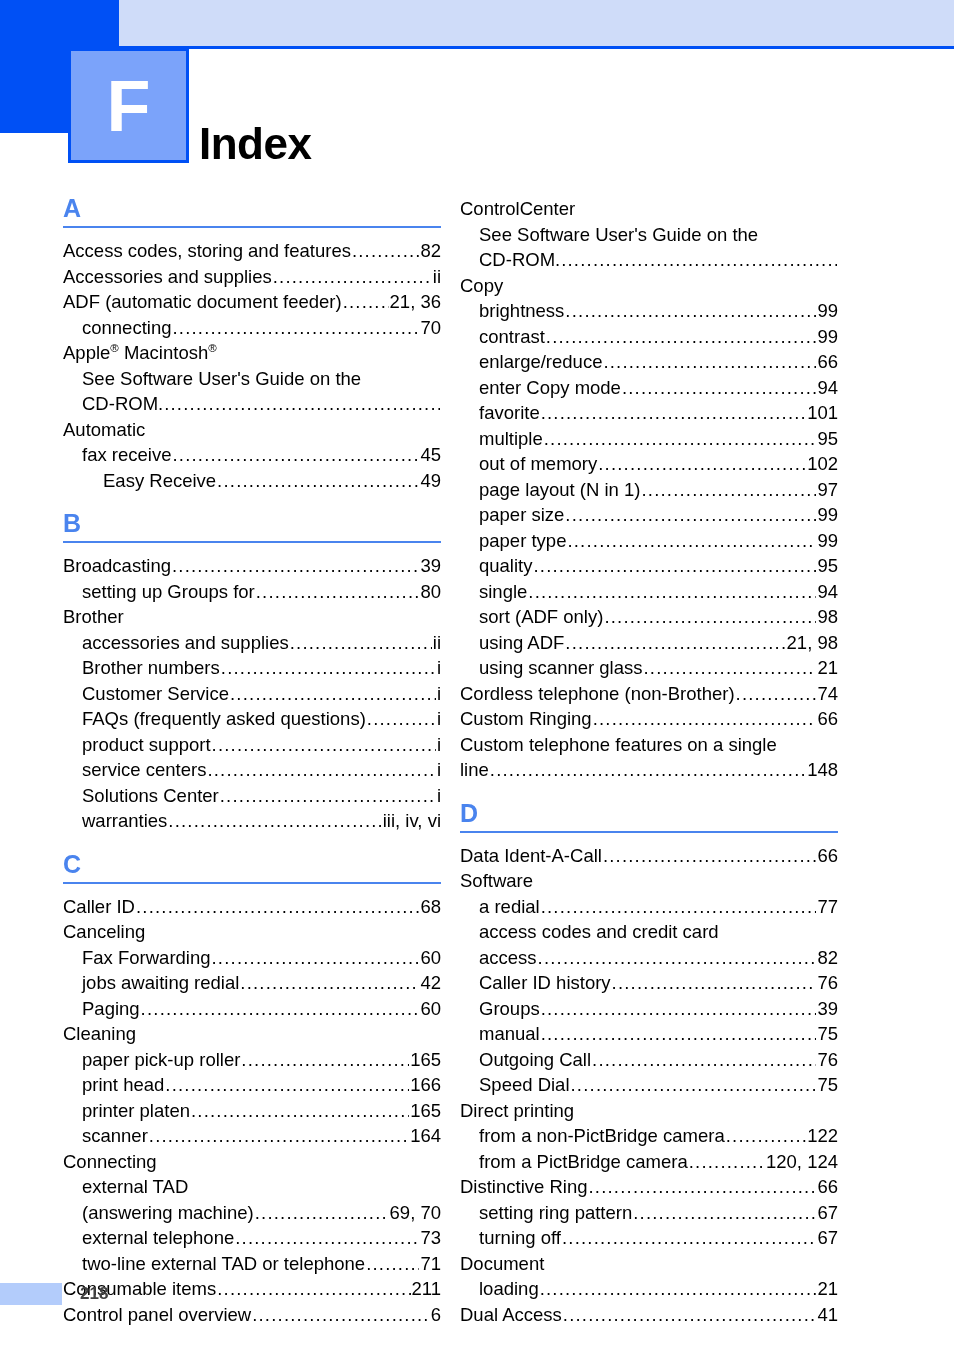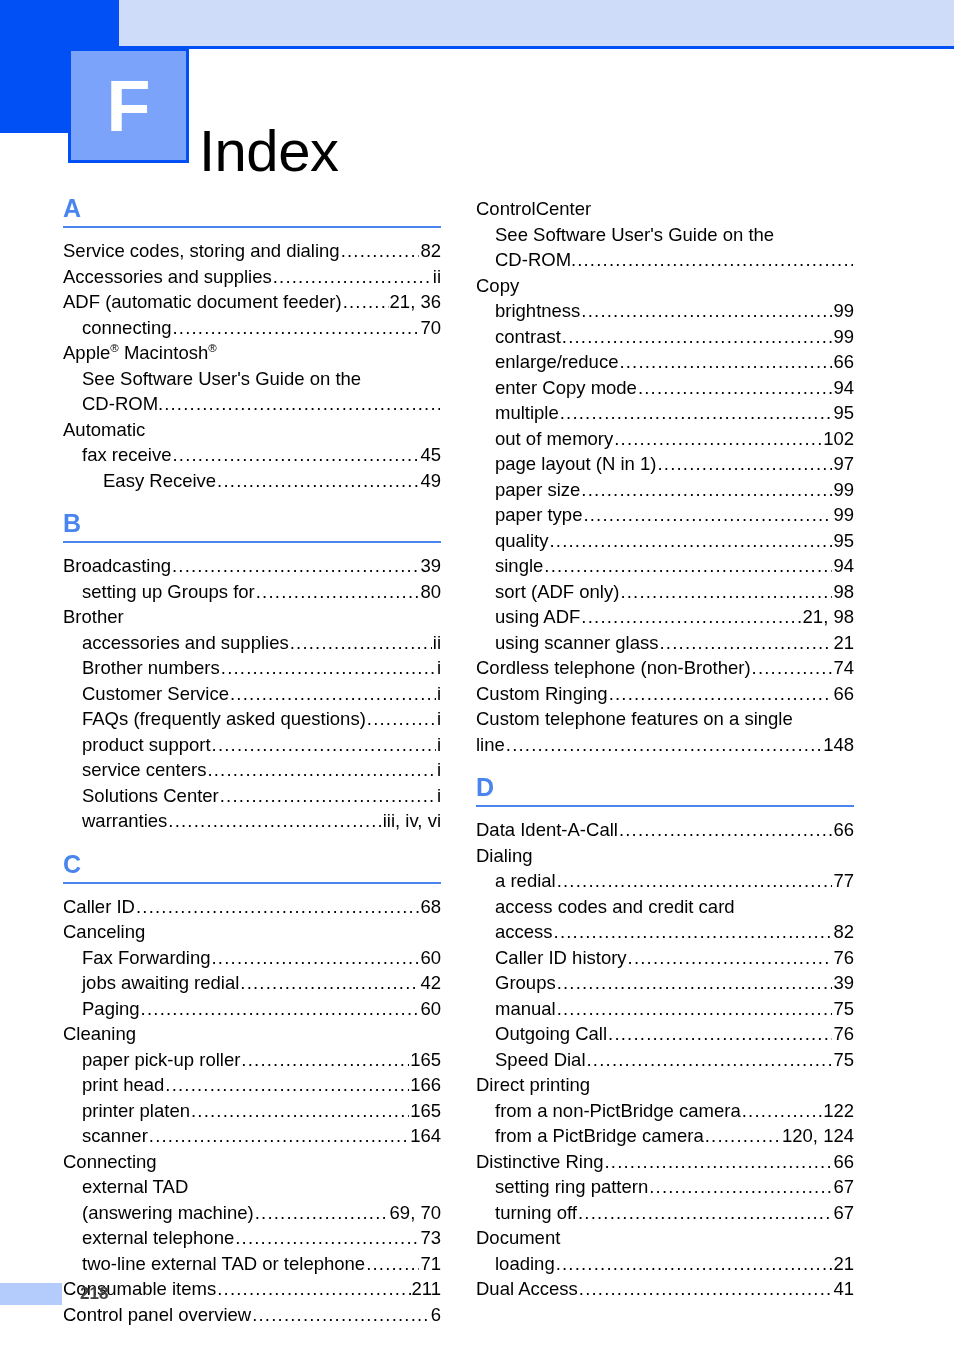--- a/index.html
+++ b/index.html
@@ -51,41 +51,41 @@
     text-align: center;
     color: #ffffff;
     font-size: 72px;
     font-weight: bold;
     line-height: 1;
     font-family: "Liberation Sans", sans-serif;
   }
   .page-title {
     position: absolute;
     left: 199px; top: 78px;
-    font-size: 58px;
-    font-weight: normal;
+    font-size: 44px;
+    font-weight: bold;
     letter-spacing: -0.5px;
     line-height: 1;
     color: #000000;
     margin-top: 44px;
   }
 
   
   .columns {
     position: absolute;
     left: 0; top: 196px;
     width: 954px;
   }
   .col {
     position: absolute;
     top: 0;
     width: 378px;
   }
   .col-left  { left: 63px; }
-  .col-right { left: 476px; }
+  .col-right { left: 460px; }
 
   
   .sec-head {
     font-size: 25px;
     font-weight: bold;
     color: #4a84ee;
     line-height: 1;
     padding-bottom: 5px;
   }
   .sec-rule {
@@ -158,21 +158,21 @@
 </div>
 
 <h1 class="page-title">Index</h1>
 
 <div class="columns">
   <div class="col col-left" id="col-left">
       <div class="sec first">
         <div class="sec-head">A</div>
         <div class="sec-rule"></div>
         <div class="entry lvl0">
-          <span class="txt">Service codes, storing and dialing</span>
+          <span class="txt">Access codes, storing and features</span>
           <span class="leader"></span>
           <span class="pg">82</span>
         </div>
         <div class="entry lvl0">
           <span class="txt">Accessories and supplies</span>
           <span class="leader"></span>
           <span class="pg">ii</span>
         </div>
         <div class="entry lvl0">
           <span class="txt">ADF (automatic document feeder)</span>
@@ -354,20 +354,25 @@
           <span class="txt">enlarge/reduce</span>
           <span class="leader"></span>
           <span class="pg">66</span>
         </div>
         <div class="entry lvl1">
           <span class="txt">enter Copy mode</span>
           <span class="leader"></span>
           <span class="pg">94</span>
         </div>
         <div class="entry lvl1">
+          <span class="txt">favorite</span>
+          <span class="leader"></span>
+          <span class="pg">101</span>
+        </div>
+        <div class="entry lvl1">
           <span class="txt">multiple</span>
           <span class="leader"></span>
           <span class="pg">95</span>
         </div>
         <div class="entry lvl1">
           <span class="txt">out of memory</span>
           <span class="leader"></span>
           <span class="pg">102</span>
         </div>
         <div class="entry lvl1">
@@ -428,21 +433,21 @@
         </div>
       </div>
       <div class="sec">
         <div class="sec-head">D</div>
         <div class="sec-rule"></div>
         <div class="entry lvl0">
           <span class="txt">Data Ident-A-Call</span>
           <span class="leader"></span>
           <span class="pg">66</span>
         </div>
-        <div class="entry lvl0 noleader"><span class="txt">Dialing</span></div>
+        <div class="entry lvl0 noleader"><span class="txt">Software</span></div>
         <div class="entry lvl1">
           <span class="txt">a redial</span>
           <span class="leader"></span>
           <span class="pg">77</span>
         </div>
         <div class="entry lvl1 noleader"><span class="txt">access codes and credit card</span></div>
         <div class="entry lvl1">
           <span class="txt">access</span>
           <span class="leader"></span>
           <span class="pg">82</span>

